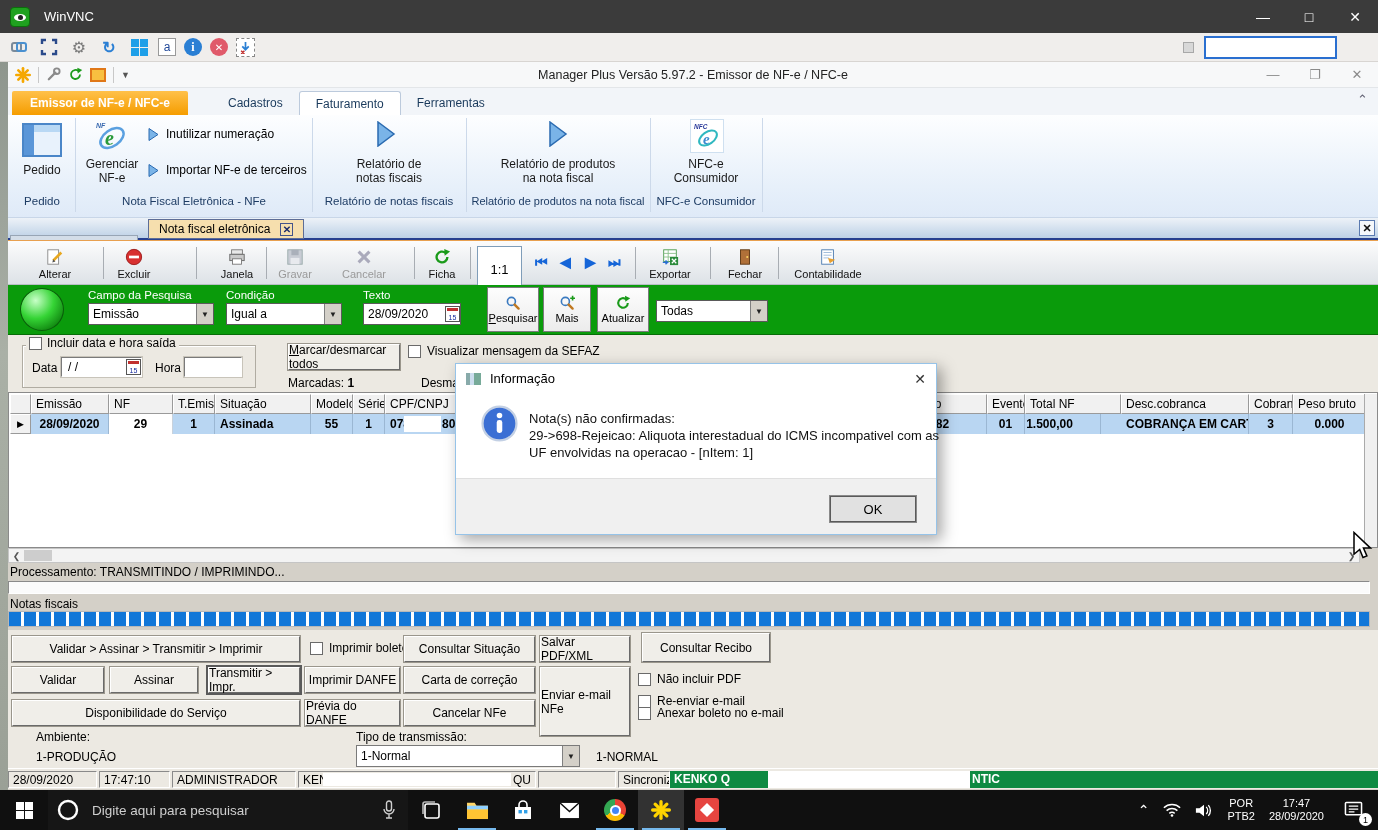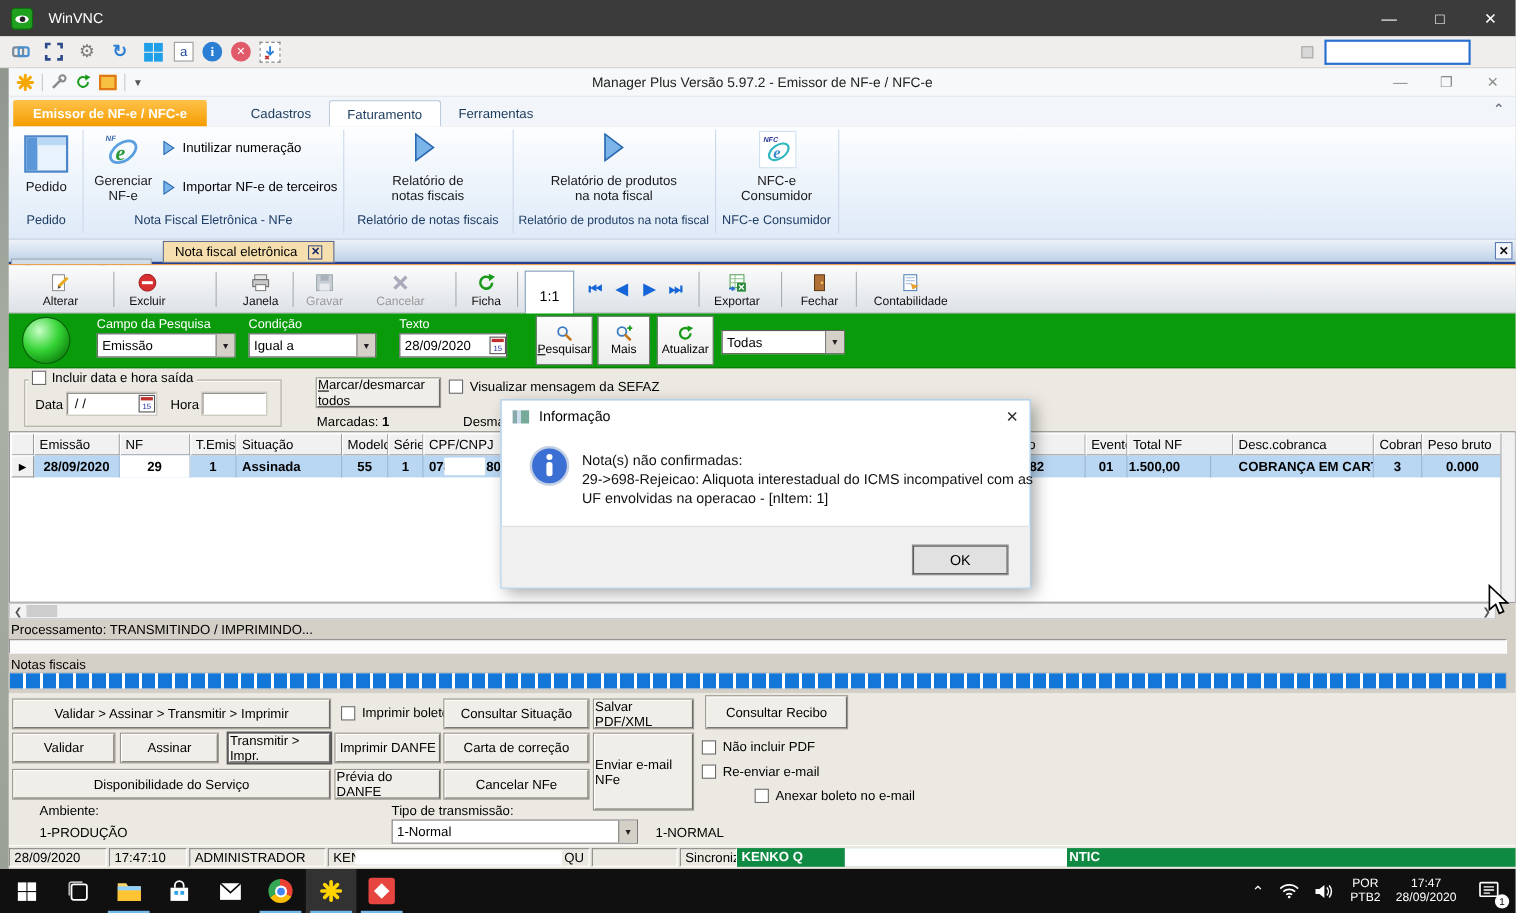--- a/index.html
+++ b/index.html
@@ -541,21 +541,21 @@
     <div class="abtn" style="left:396px; top:37px; width:131px;">Carta de correção</div>
     <div class="abtn" style="left:532px; top:37px; width:90px; height:69px;">Enviar e-mail NFe</div>
     <div class="chkrow" style="left:630px; top:42px;">
       <span class="chk"></span>
       <span>Não incluir PDF</span>
     </div>
     <div class="chkrow" style="left:630px; top:64px;">
       <span class="chk"></span>
       <span>Re-enviar e-mail</span>
     </div>
-    <div class="chkrow" style="left:630px; top:86px;margin-left:48px;">
+    <div class="chkrow" style="left:630px; top:76px;">
       <span class="chk"></span>
       <span>Anexar boleto no e-mail</span>
     </div>
 
     <div class="abtn" style="left:4px; top:70px; width:288px;">Disponibilidade do Serviço</div>
     <div class="abtn" style="left:297px; top:70px; width:95px;">Prévia do DANFE</div>
     <div class="abtn" style="left:396px; top:70px; width:131px;">Cancelar NFe</div>
 
     <div class="abs flabel" style="left:28px; top:100px;">Ambiente:</div>
     <div class="abs flabel" style="left:348px; top:100px;">Tipo de transmissão:</div>
@@ -585,20 +585,30 @@
     </div>
   </div>
 
   <div class="abs" id="taskbar">
     <div class="tb-ico" style="width:48px;">
       <svg width="17" height="17" viewBox="0 0 17 17">
           <rect x="0" y="0" width="8" height="8" fill="#fff"></rect>
           <rect x="9" y="0" width="8" height="8" fill="#fff"></rect>
           <rect x="0" y="9" width="8" height="8" fill="#fff"></rect>
           <rect x="9" y="9" width="8" height="8" fill="#fff"></rect>
+        </svg>
+    </div>
+    <div id="tb-search">
+      <svg width="24" height="24" viewBox="0 0 24 24" style="margin:0 12px 0 8px;">
+          <circle cx="12" cy="12" r="9" fill="none" stroke="#fff" stroke-width="2.4"></circle>
+        </svg>
+      <input placeholder="Digite aqui para pesquisar" style="">
+      <svg width="14" height="20" viewBox="0 0 14 20" style="margin-left:auto; margin-right:12px;">
+          <rect x="4.5" y="1" width="5" height="10" rx="2.5" fill="none" stroke="#cfcfcf" stroke-width="1.4"></rect>
+          <path d="M2 9a5 5 0 0 0 10 0M7 14v4M4 18h6" fill="none" stroke="#cfcfcf" stroke-width="1.4"></path>
         </svg>
     </div>
     <div class="tb-ico" style="width:46px;">
       <svg width="20" height="20" viewBox="0 0 20 20">
           <rect x="4" y="4" width="14" height="14" rx="2" fill="none" stroke="#fff" stroke-width="1.6"></rect>
           <path d="M2 14V4a2 2 0 0 1 2-2h10" fill="none" stroke="#b8b8b8" stroke-width="1.6"></path>
         </svg>
     </div>
     <div class="tb-ico tb-under" style="width:46px;">
       <svg width="23" height="20" viewBox="0 0 24 21">

